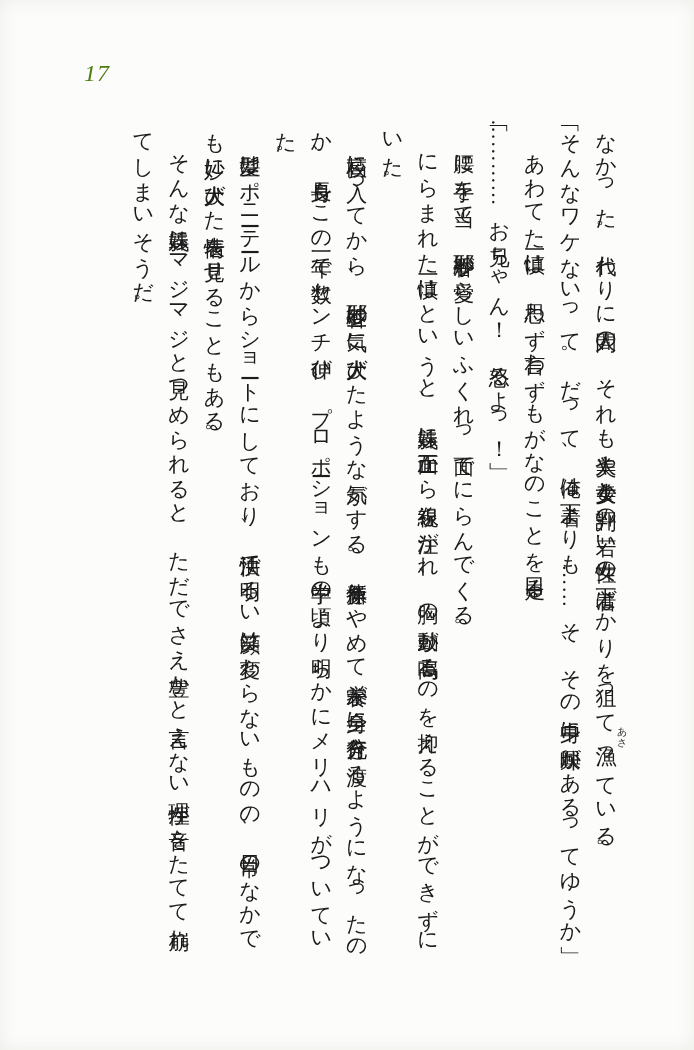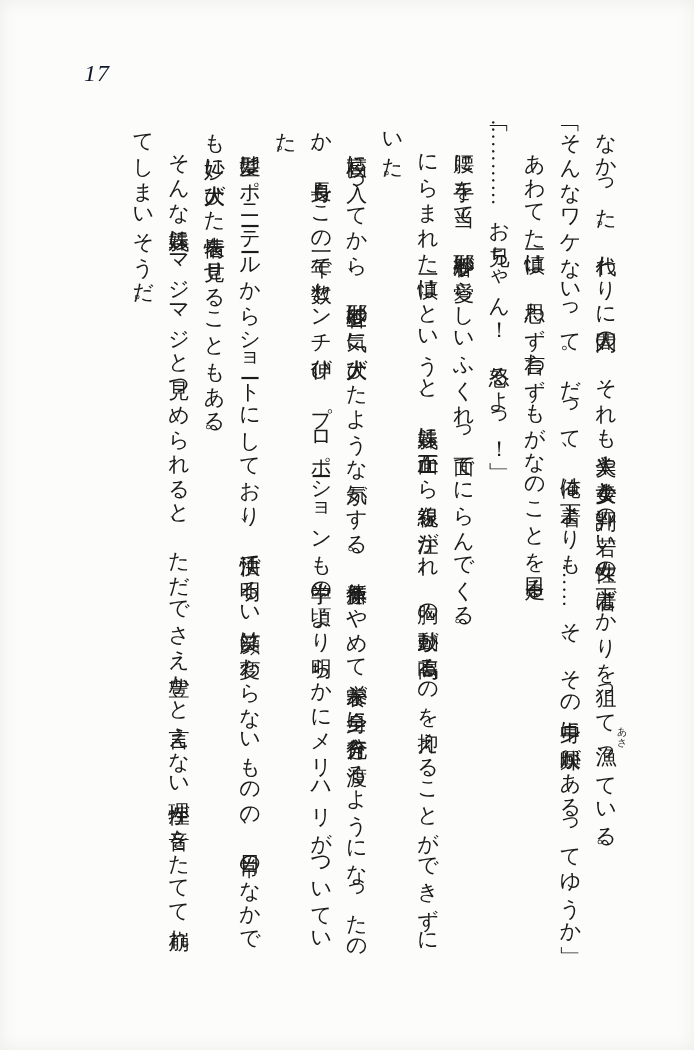--- a/index.html
+++ b/index.html
@@ -19,21 +19,21 @@
     inset: 0;
     background: #fcfcfa;
     box-shadow: inset 0 0 18px rgba(120,120,115,0.12);
   }
   .page-number {
     position: absolute;
     top: 60px;
     left: 84px;
     font-style: italic;
     font-size: 24px;
-    color: #0f172a;
+    color: #4d7c0f;
     letter-spacing: 1px;
   }
   .text-block {
     position: absolute;
     top: 118px;
     left: 57px;
     width: 570px;
     height: 836px;
     writing-mode: vertical-rl;
     text-orientation: mixed;

